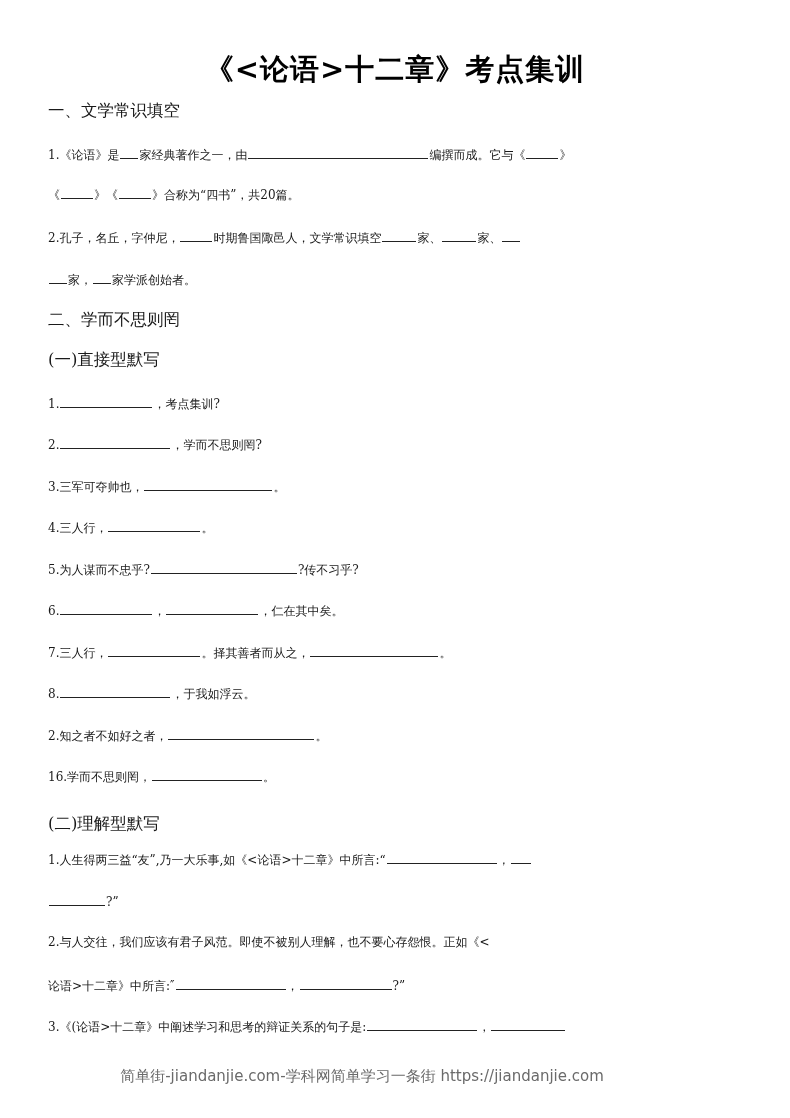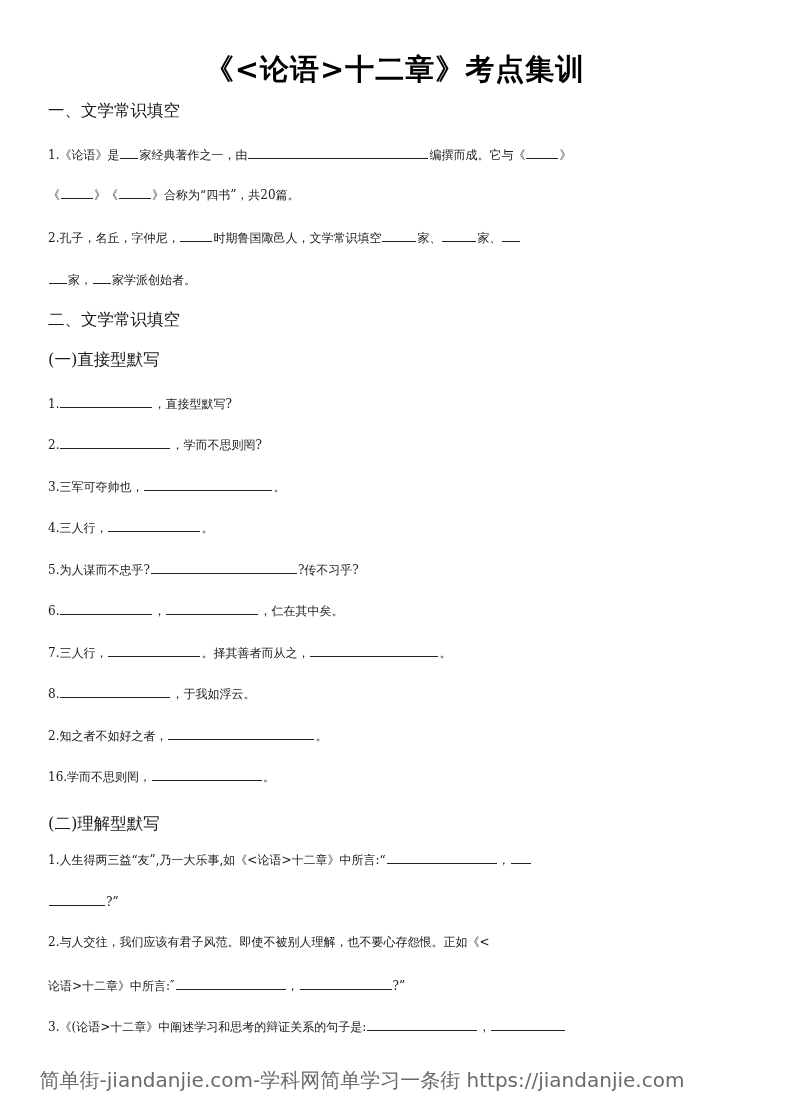--- a/index.html
+++ b/index.html
@@ -5,37 +5,37 @@
   html, body { margin:0; padding:0; background:#ffffff; }
   body { width:790px; height:1118px; position:relative; overflow:hidden;
          font-family:"DejaVu Serif","Liberation Serif",serif; color:#111; }
   .title { position:absolute; left:0; width:790px; top:50px; text-align:center;
            font-family:"DejaVu Sans","Liberation Sans",sans-serif; font-weight:bold;
            font-size:29px; letter-spacing:1px; color:#000; }
   .line { position:absolute; left:48px; font-size:12px; white-space:nowrap; line-height:20px; color:#1a1a1a; }
   .heading { font-size:16.5px; }
   .blank { display:inline-block; border-bottom:1px solid #222; height:15px; vertical-align:baseline; margin:0 1px; }
   .footer { position:absolute; left:0; width:724px; top:1067px; text-align:center;
-            font-family:"DejaVu Sans","Liberation Sans",sans-serif; font-size:20px; color:#6a6a6a; }
+            font-family:"DejaVu Sans","Liberation Sans",sans-serif; font-size:15px; color:#6a6a6a; }
 </style>
 </head>
 <body>
 
 <div class="title">《&lt;论语&gt;十二章》考点集训</div>
 
 <div class="line heading" style="top:101px">一、文学常识填空</div>
 <div class="line" style="top:143px"><span>1.《论语》是</span><span class="blank" style="width: 18px;"></span><span>家经典著作之一，由</span><span class="blank" style="width: 180px;"></span><span>编撰而成。它与《</span><span class="blank" style="width: 32px;"></span><span>》</span></div>
 <div class="line" style="top:183px"><span>《</span><span class="blank" style="width: 32px;"></span><span>》《</span><span class="blank" style="width: 32px;"></span><span>》合称为“四书”，共20篇。</span></div>
 <div class="line" style="top:226px"><span>2.孔子，名丘，字仲尼，</span><span class="blank" style="width: 32px;"></span><span>时期鲁国陬邑人，文学常识填空</span><span class="blank" style="width: 34px;"></span><span>家、</span><span class="blank" style="width: 34px;"></span><span>家、</span><span class="blank" style="width: 18px;"></span></div>
 <div class="line" style="top:268px"><span class="blank" style="width: 18px;"></span><span>家，</span><span class="blank" style="width: 18px;"></span><span>家学派创始者。</span></div>
 
-<div class="line heading" style="top:310px">二、文学常识填空</div>
+<div class="line heading" style="top:310px">二、学而不思则罔</div>
 <div class="line heading" style="top:350px">(一)直接型默写</div>
 
-<div class="line" style="top:392px"><span>1.</span><span class="blank" style="width: 92px;"></span><span>，直接型默写?</span></div>
+<div class="line" style="top:392px"><span>1.</span><span class="blank" style="width: 92px;"></span><span>，考点集训?</span></div>
 <div class="line" style="top:433px"><span>2.</span><span class="blank" style="width: 110px;"></span><span>，学而不思则罔?</span></div>
 <div class="line" style="top:475px"><span>3.三军可夺帅也，</span><span class="blank" style="width: 128px;"></span><span>。</span></div>
 <div class="line" style="top:516px"><span>4.三人行，</span><span class="blank" style="width: 92px;"></span><span>。</span></div>
 <div class="line" style="top:558px"><span>5.为人谋而不忠乎?</span><span class="blank" style="width: 146px;"></span><span>?传不习乎?</span></div>
 <div class="line" style="top:599px"><span>6.</span><span class="blank" style="width: 92px;"></span><span>，</span><span class="blank" style="width: 92px;"></span><span>，仁在其中矣。</span></div>
 <div class="line" style="top:641px"><span>7.三人行，</span><span class="blank" style="width: 92px;"></span><span>。择其善者而从之，</span><span class="blank" style="width: 128px;"></span><span>。</span></div>
 <div class="line" style="top:682px"><span>8.</span><span class="blank" style="width: 110px;"></span><span>，于我如浮云。</span></div>
 <div class="line" style="top:724px"><span>2.知之者不如好之者，</span><span class="blank" style="width: 146px;"></span><span>。</span></div>
 <div class="line" style="top:765px"><span>16.学而不思则罔，</span><span class="blank" style="width: 110px;"></span><span>。</span></div>
 

